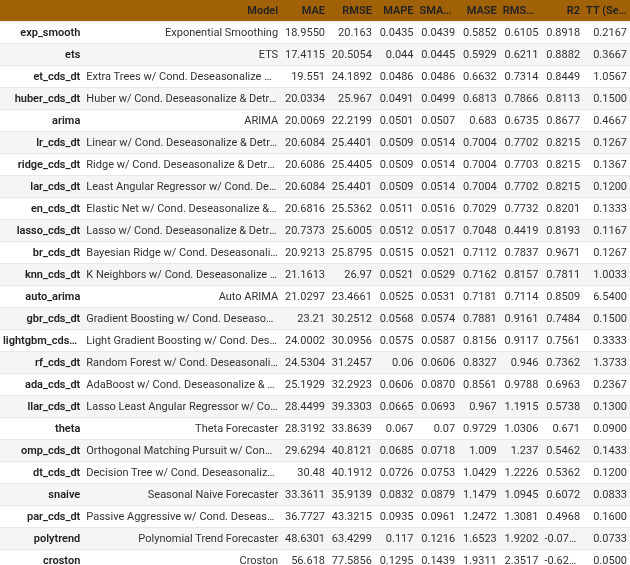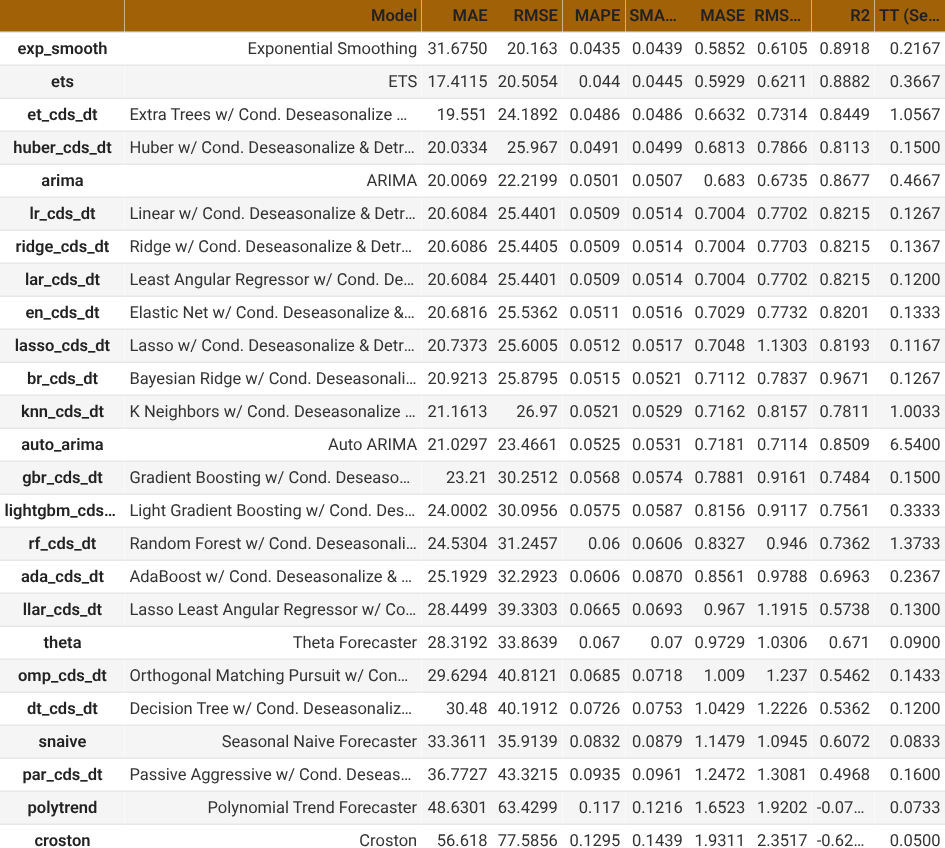--- a/index.html
+++ b/index.html
@@ -25,21 +25,21 @@
       overflow: hidden;
       text-overflow: ellipsis;
     }
     th {
       font-weight: 600;
       color: #222;
       background: #a16207;
     }
     tr:nth-child(even) td { background: #f5f5f5; }
     tr:nth-child(odd) td { background: #fff; }
-    .col-id { width: 80px; text-align: center; font-weight: 600; color: #222;}
+    .col-id { width: 80px; text-align: right; font-weight: 600; color: #222;}
     .col-model { width: 190px; text-align: right; }
     .col-n { width: 45px; }
     .col-n2 { width: 40px; }
     th.col-id { text-align: right; }
     td.col-model { color: #333; }
   </style>
 </head>
 <body>
 
 <table>
@@ -54,21 +54,21 @@
       <th class="col-n2">MASE</th>
       <th class="col-n2">RMSSE</th>
       <th class="col-n2">R2</th>
       <th class="col-n">TT (Sec)</th>
     </tr>
   </thead>
   <tbody id="tbody">
       <tr>
         <td class="col-id">exp_smooth</td>
         <td class="col-model">Exponential Smoothing</td>
-        <td class="col-n">31.6750</td>
+        <td class="col-n">18.9550</td>
         <td class="col-n">20.163</td>
         <td class="col-n2">0.0435</td>
         <td class="col-n2">0.0439</td>
         <td class="col-n2">0.5852</td>
         <td class="col-n2">0.6105</td>
         <td class="col-n2">0.8918</td>
         <td class="col-n">0.2167</td>
       </tr>
       <tr>
         <td class="col-id">ets</td>
@@ -167,21 +167,21 @@
         <td class="col-n">0.1333</td>
       </tr>
       <tr>
         <td class="col-id">lasso_cds_dt</td>
         <td class="col-model">Lasso w/ Cond. Deseasonalize &amp; Detrending</td>
         <td class="col-n">20.7373</td>
         <td class="col-n">25.6005</td>
         <td class="col-n2">0.0512</td>
         <td class="col-n2">0.0517</td>
         <td class="col-n2">0.7048</td>
-        <td class="col-n2">1.1303</td>
+        <td class="col-n2">0.4419</td>
         <td class="col-n2">0.8193</td>
         <td class="col-n">0.1167</td>
       </tr>
       <tr>
         <td class="col-id">br_cds_dt</td>
         <td class="col-model">Bayesian Ridge w/ Cond. Deseasonalize &amp; Detren...</td>
         <td class="col-n">20.9213</td>
         <td class="col-n">25.8795</td>
         <td class="col-n2">0.0515</td>
         <td class="col-n2">0.0521</td>

